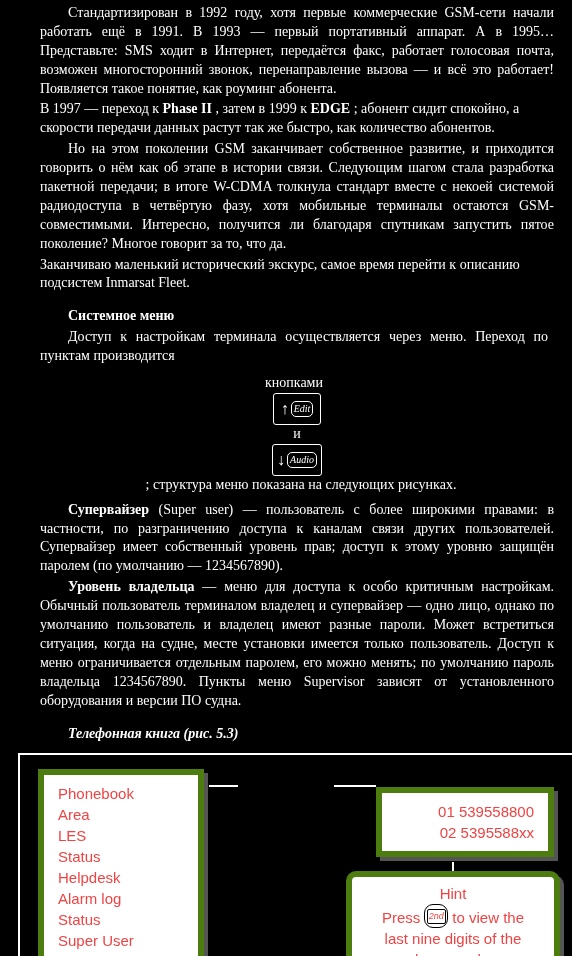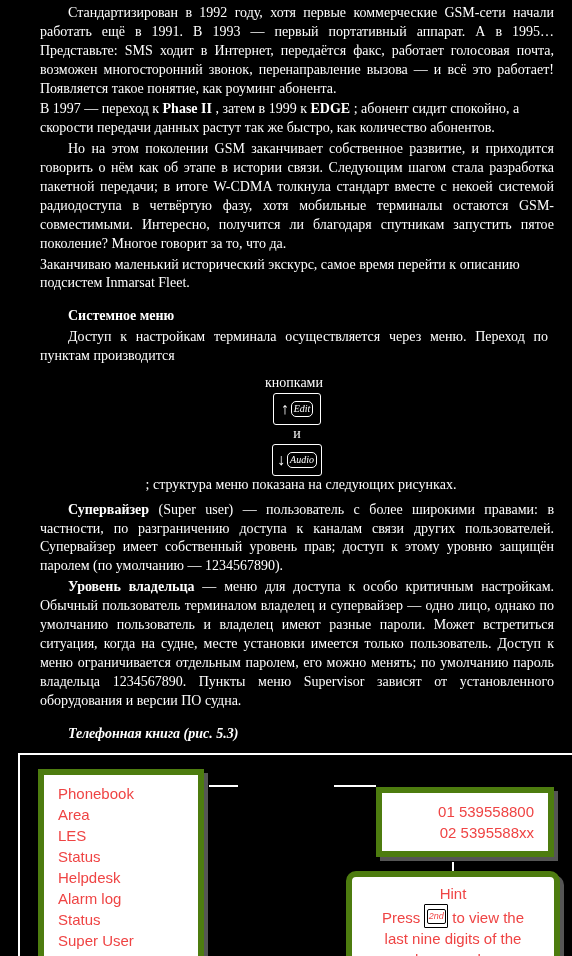--- a/index.html
+++ b/index.html
@@ -133,21 +133,21 @@
     align-items:flex-end;
     justify-content:center;
     flex-wrap:wrap;
     gap:4px;
   }
   .hint-key {
     display:inline-flex;
     align-items:center;
     justify-content:center;
     border:1.5px solid #000;
-    border-radius:1px;
+    border-radius:9px;
     width:22px;
     height:22px;
     background:#fff;
   }
   .hint-key-inner {
     font-size:9px;
     font-style:italic;
     border:1px solid #000;
     border-radius:2px;
     padding:0 1px;

